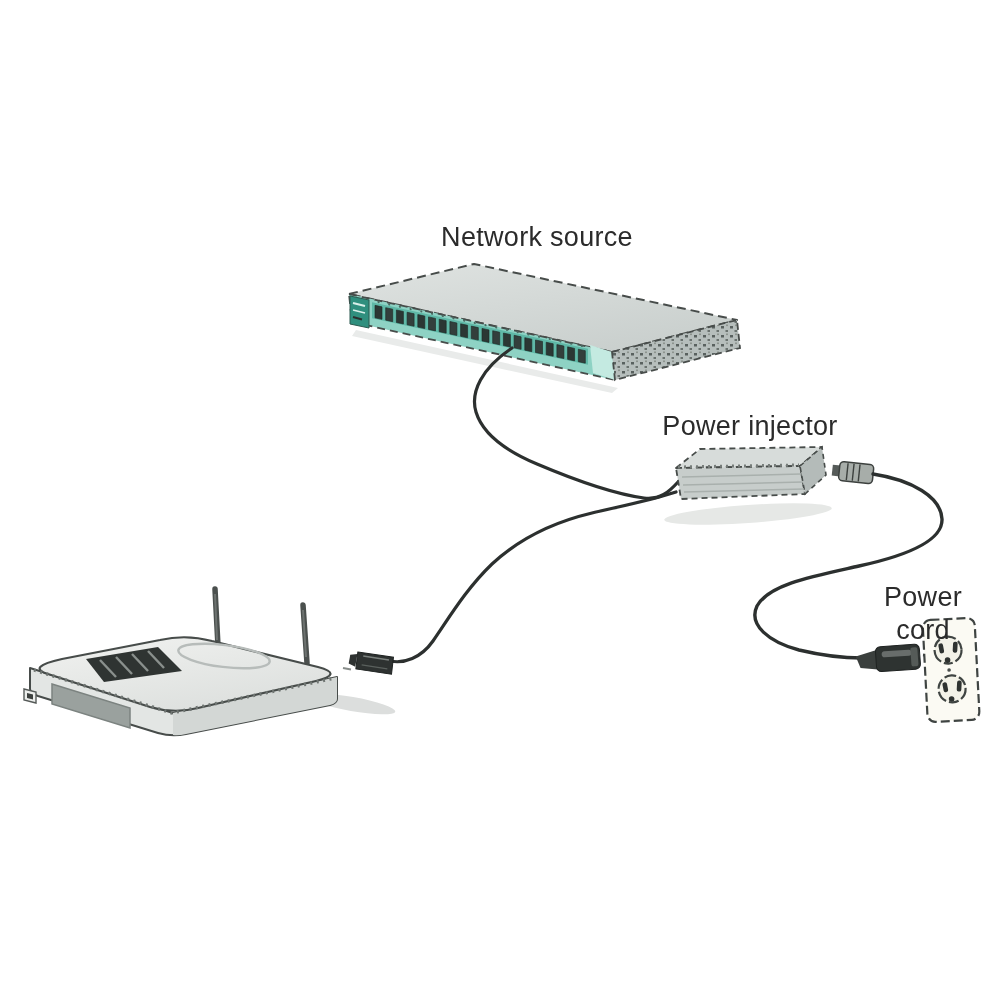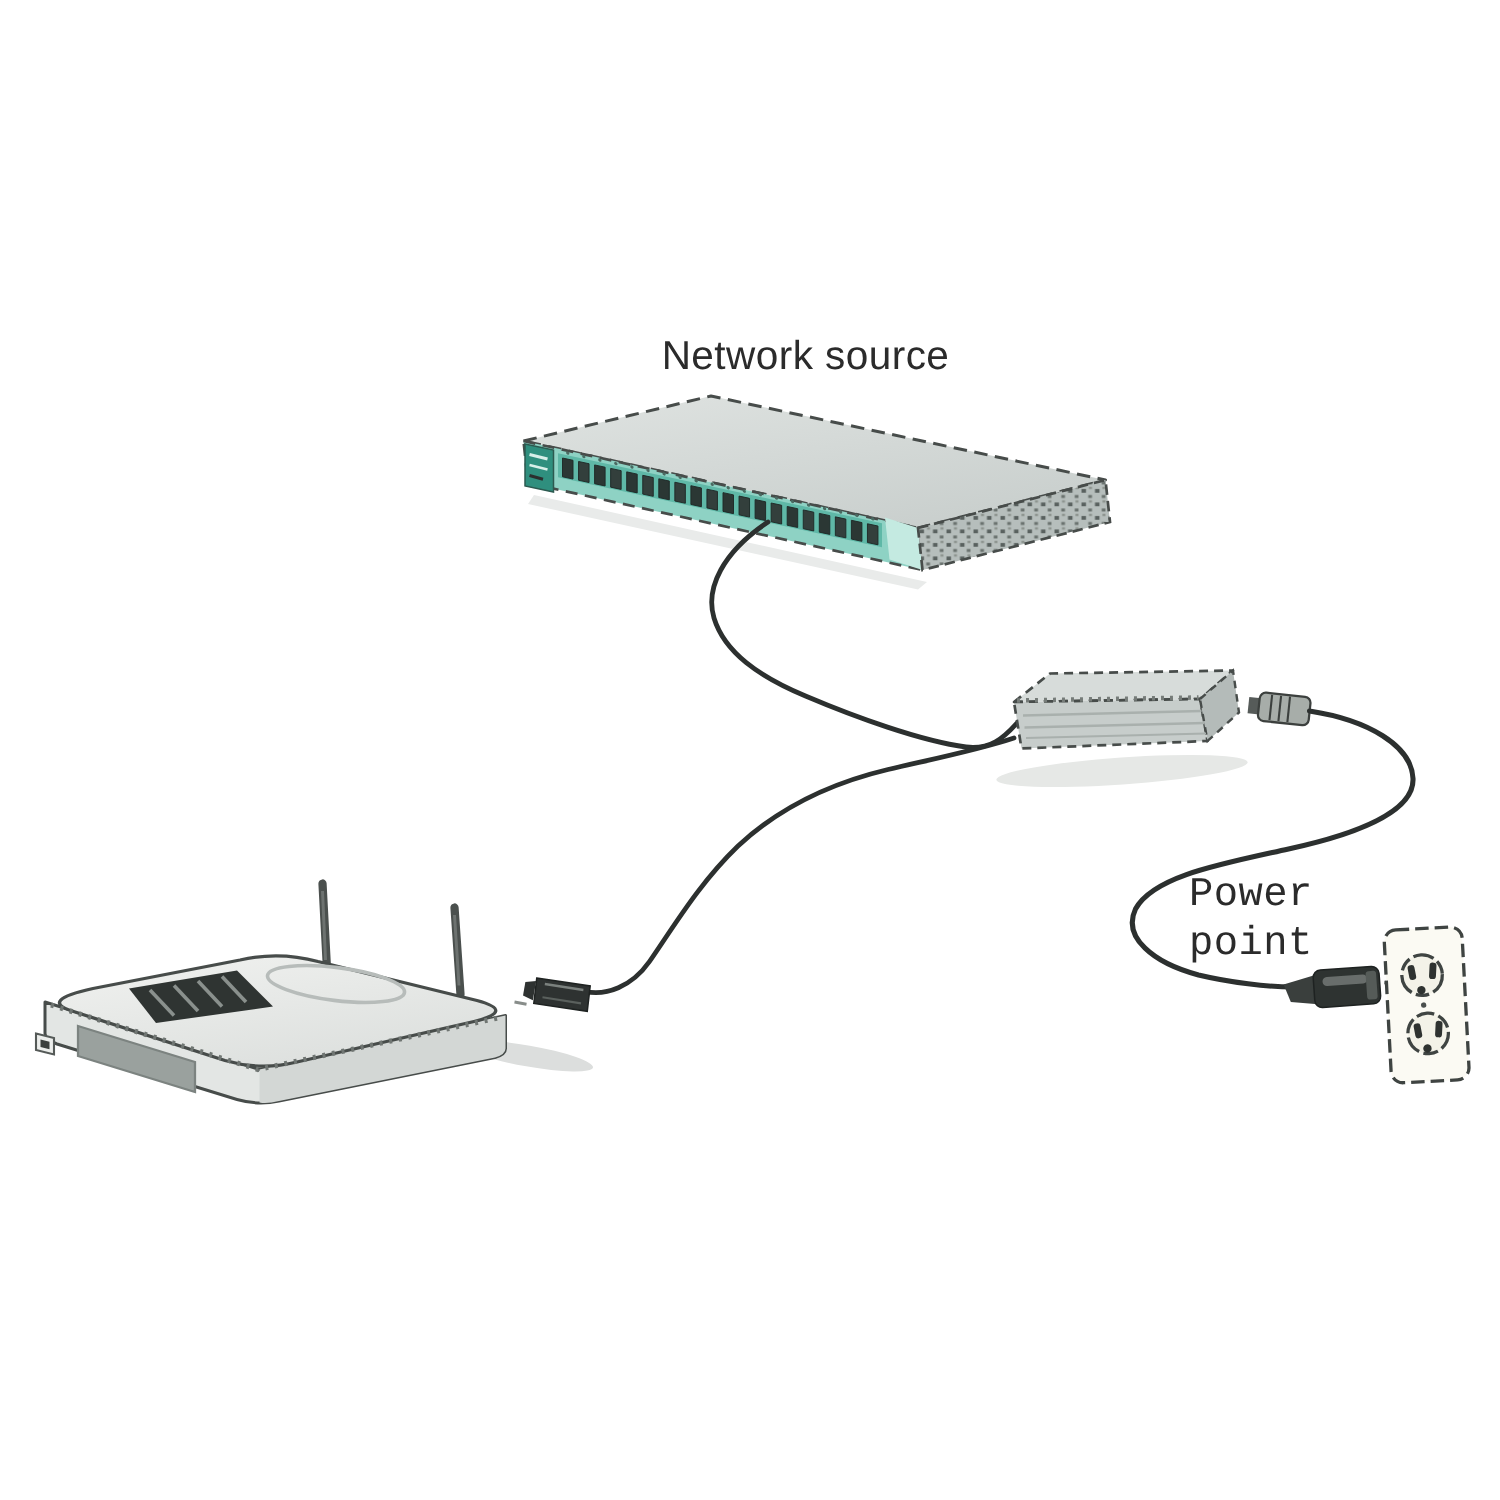--- a/index.html
+++ b/index.html
@@ -238,19 +238,20 @@
 
       <g>
         <polygon points="24,689 36,692 36,703 24,700" fill="#eceeec" stroke="#555a58" stroke-width="1.4"></polygon>
         <polygon points="27,693 33,694.5 33,699.5 27,698" fill="#3c403e"></polygon>
       </g>
     </g>
   </svg>
 
   <div class="diagram-label" style="left:437px; top:221px; width:200px;">Network source</div>
 
-
-  <div class="diagram-label label-2line" style="left:784px; top:581px; width:100px;font-family:Liberation Mono, monospace;">
+  <div class="diagram-label" style="left:650px; top:410px; width:200px;">Power injector</div>
+
+  <div class="diagram-label label-2line" style="left:873px; top:581px; width:100px;">
     <div>Power</div>
-    <div>point</div>
+    <div>cord</div>
   </div>
 
 </div>
 
 </body></html>

